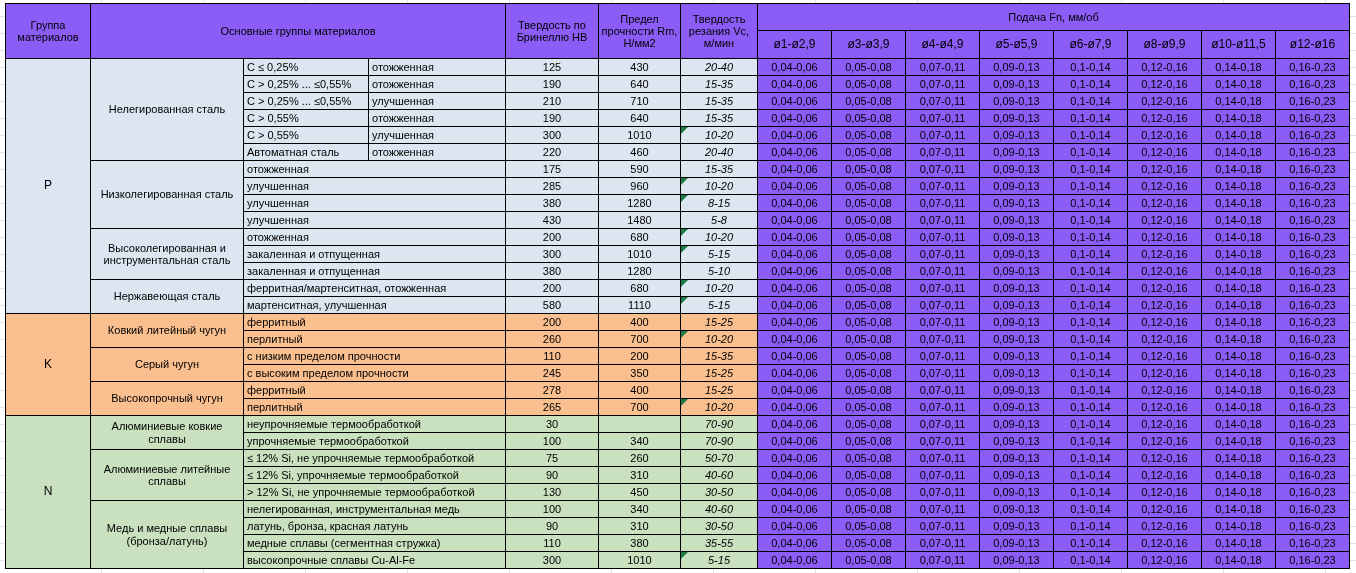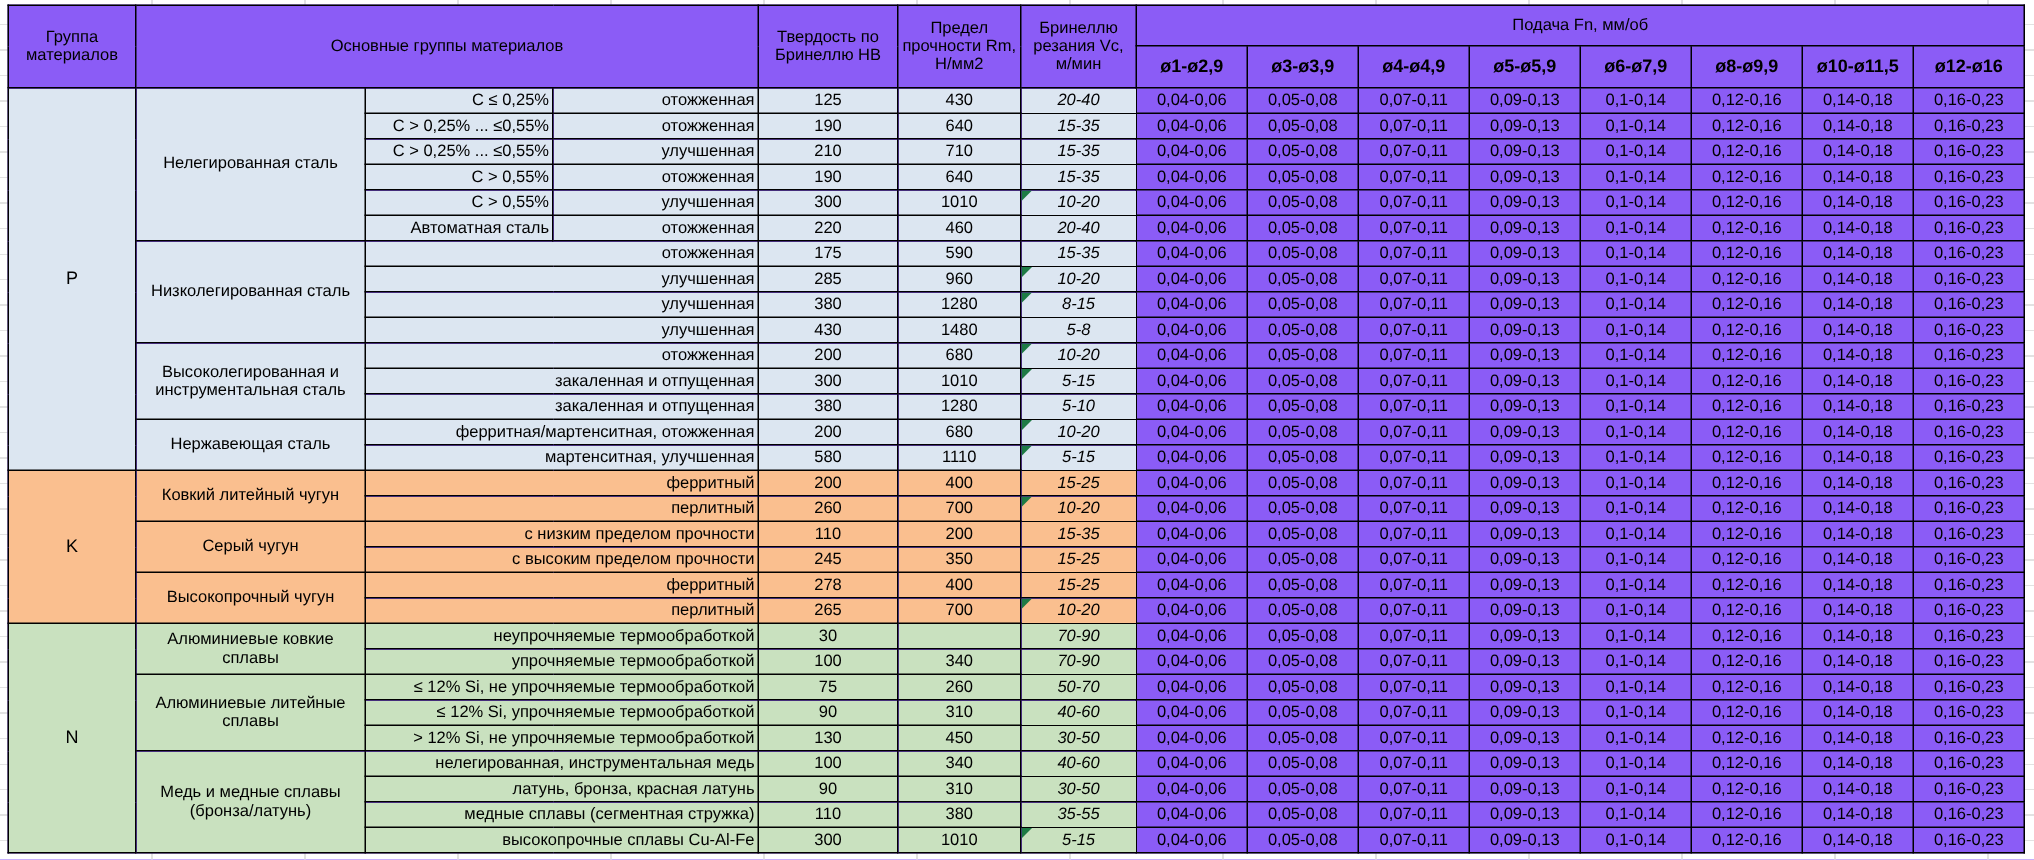--- a/index.html
+++ b/index.html
@@ -17,22 +17,22 @@
   table{border-collapse:collapse;table-layout:fixed;background:#8b5cf6;}
   td,th{
     border:1px solid #000;
     font-size:11px;font-weight:normal;
     padding:0 2px;vertical-align:middle;text-align:center;
     overflow:hidden;white-space:normal;line-height:1.12;
     height:17px;box-sizing:border-box;
   }
   thead th{height:27px;}
   thead tr.r2 th{height:28px;}
-  th.diam{font-weight:bold;font-size:12px;}
-  td.left{text-align:right;padding-left:3px;}
+  th.diam{font-weight:normal;font-size:12px;}
+  td.left{text-align:left;padding-left:3px;}
   td.num{text-align:center;}
   td.gcode{font-size:12px;}
   .sec-p{background-color:var(--c-p);}
   .sec-k{background-color:var(--c-k);}
   .sec-n{background-color:var(--c-n);}
   td.vc{position:relative;font-style:italic;}
   .tri{
     position:absolute;top:0;left:0;width:0;height:0;
     border-top:7px solid var(--c-tri);
     border-right:7px solid transparent;
@@ -61,21 +61,21 @@
         <col style="width:74px">
         <col style="width:74px">
         <col style="width:74px">
     </colgroup>
     <thead>
       <tr class="r1">
         <th rowspan="2">Группа материалов</th>
         <th rowspan="2" colspan="3">Основные группы материалов</th>
         <th rowspan="2">Твердость по Бринеллю HB</th>
         <th rowspan="2">Предел прочности Rm, Н/мм2</th>
-        <th rowspan="2">Бринеллю резания Vc, м/мин</th>
+        <th rowspan="2">Твердость резания Vc, м/мин</th>
         <th colspan="8">Подача Fn, мм/об</th>
       </tr>
       <tr class="r2">
         <th class="diam">ø1-ø2,9</th>
         <th class="diam">ø3-ø3,9</th>
         <th class="diam">ø4-ø4,9</th>
         <th class="diam">ø5-ø5,9</th>
         <th class="diam">ø6-ø7,9</th>
         <th class="diam">ø8-ø9,9</th>
         <th class="diam">ø10-ø11,5</th>

